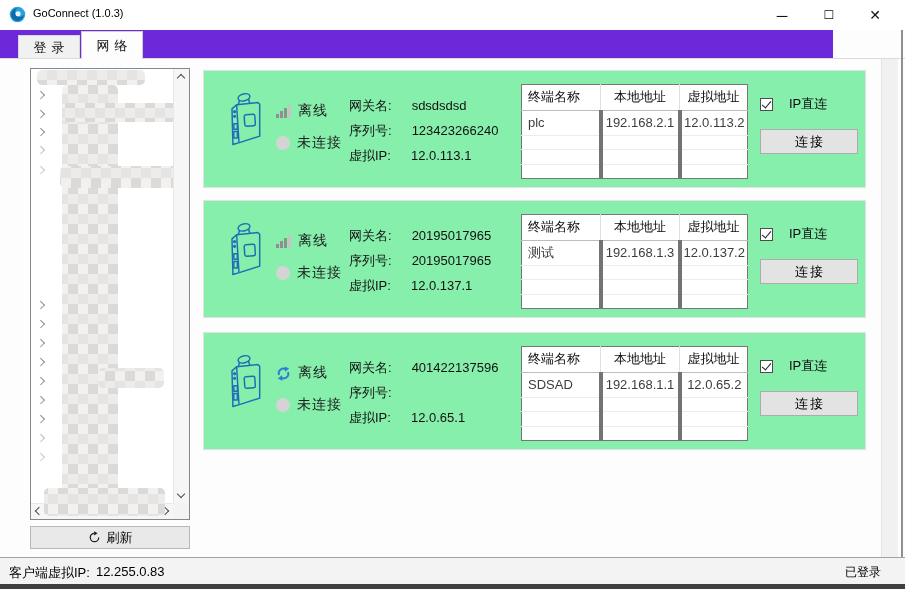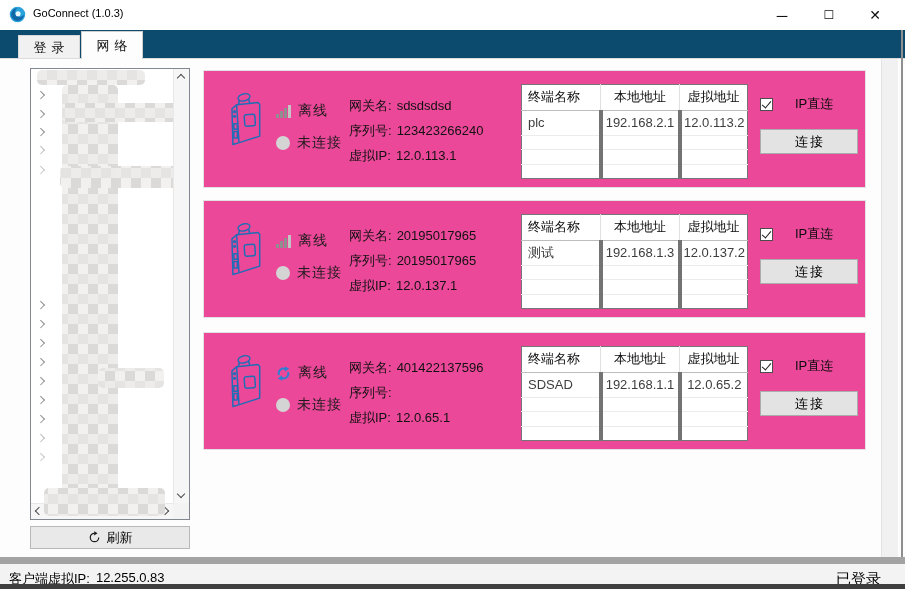--- a/index.html
+++ b/index.html
@@ -12,21 +12,21 @@
   .titlebar { position:absolute; left:0; top:0; width:905px; height:30px; background:#ffffff; }
   .app-logo { position:absolute; left:9px; top:6px; width:17px; height:17px; }
   .title-text { position:absolute; left:33px; top:7px; font-size:11px; color:#000; }
   .winbtn { position:absolute; top:0; width:46px; height:30px; display:flex; align-items:center; justify-content:center;
             font-size:13px; color:#111; cursor:default; }
   .winbtn.min { right:100px; font-size:15px; }
   .winbtn.max { right:53px; font-size:12px; }
   .winbtn.cls { right:7px; font-size:14px; }
 
   
-  .tabstrip { position:absolute; left:0; top:30px; width:905px; height:29px; background:#0c4a6e; }
+  .tabstrip { position:absolute; left:0; top:30px; width:833px; height:29px; background:#6d28d9; }
   .tab { position:absolute; bottom:0; height:24px; display:flex; align-items:center; justify-content:center;
          font-size:13px; letter-spacing:5px; padding-left:5px; border:1px solid #d9d9d9; border-bottom:none;
          background:#f1f1f1; color:#111; }
   .tab.inactive { left:18px; width:62px; }
   .tab.active { left:81px; width:62px; height:28px; background:#fdfdfd; border-color:#cfcfcf; z-index:2; }
   .page-top-line { position:absolute; left:0; top:58px; width:905px; height:1px; background:#dcdcdc; }
 
   
   .tree-panel { position:absolute; left:30px; top:68px; width:160px; height:452px; background:#fff;
                 border:1px solid #828790; }
@@ -43,70 +43,70 @@
           border-right:1.5px solid #8d8d8d; transform:rotate(45deg); }
   .mosaic { position:absolute;
             background:conic-gradient(#e5e3e1 0 25%, #f3f1ef 0 50%, #dbd9d7 0 75%, #edecea 0);
             background-size:20px 20px; border-radius:5px; opacity:.95; }
 
   .refresh-btn { position:absolute; left:30px; top:526px; width:160px; height:23px; background:#e9e9e9;
                  border:1px solid #b8b8b8; display:flex; align-items:center; justify-content:center; gap:6px;
                  font-size:13px; color:#000; cursor:default; }
 
   
-  .card { position:absolute; left:203px; width:663px; height:118px; background:#ec4899; border:1px solid #e2e2e2; }
+  .card { position:absolute; left:203px; width:663px; height:118px; background:#86efac; border:1px solid #e2e2e2; }
   .card.c0 { top:70px; } .card.c1 { top:200px; } .card.c2 { top:332px; }
 
   .dev-icon { position:absolute; left:16px; top:18px; }
 
   .status-col { position:absolute; left:72px; top:30px; width:100px; }
   .status-row { display:flex; align-items:center; gap:7px; height:20px; margin-bottom:12px; }
   .status-text { font-size:14px; color:#1c1c1c; letter-spacing:1px; white-space:nowrap; }
   .sigbars { display:flex; align-items:flex-end; gap:1.5px; height:13px; }
   .sigbars i { display:block; width:2.6px; background:#8f8f8f; }
   .sigbars i:nth-child(1){height:3.5px;} .sigbars i:nth-child(2){height:6.5px;}
   .sigbars i:nth-child(3){height:9.5px;} .sigbars i:nth-child(4){height:13px; background:#c4c4c4;}
   .gray-dot { width:14px; height:14px; border-radius:50%; background:#d4d4d4; }
 
   .info-col { position:absolute; left:145px; top:22px; width:170px; font-size:13px; color:#111; }
-  .info-line { height:25px; display:flex; align-items:center; gap:5px; white-space:nowrap; }
+  .info-line { height:25px; display:flex; align-items:center; gap:20px; white-space:nowrap; }
 
   
   .term-table { position:absolute; left:317px; top:13px; width:226px; height:95px; border-collapse:collapse;
                 table-layout:fixed; border:1px solid #767676; background:#fff; }
   .term-table col.c-name { width:79px; } .term-table col.c-local { width:79px; } .term-table col.c-virt { width:68px; }
   .term-table th { font-weight:normal; font-size:13px; color:#0c0c0c; height:25px;
                    border-bottom:1px solid #bdbdbd; border-right:1px solid #e0e0e0; text-align:center; }
   .term-table th:first-child { text-align:left; padding-left:6px; }
   .term-table th:last-child, .term-table td:last-child { border-right:none;text-align:center; }
   .term-table td { font-size:13px; color:#3d3d3d; height:24px; text-align:center;
                    border-bottom:1px solid #ececec; border-right:4px solid #737373; }
   .term-table td:first-child { text-align:left; padding-left:6px; }
   .term-table tr.empty td { height:14px; }
   .term-table tr:last-child td { border-bottom:none; }
 
   .side-col { position:absolute; left:556px; top:24px; width:100px; }
-  .chk-row { display:flex; align-items:center; gap:22px; cursor:default; }
+  .chk-row { display:flex; align-items:center; gap:16px; cursor:default; }
   .chk-box { position:relative; width:13px; height:13px; background:#fff; border:1px solid #4c4c4c; }
   .chk-box::after { content:""; position:absolute; left:3.2px; top:0.2px; width:4px; height:8px;
                     border-right:1.6px solid #1c1c1c; border-bottom:1.6px solid #1c1c1c; transform:rotate(40deg); }
   .chk-label { font-size:13px; color:#0c0c0c; }
   .connect-btn { margin-top:16px; width:98px; height:25px; background:#e3e3e3; border:1px solid #acacac;
                  font-size:13px; color:#000; display:flex; align-items:center; justify-content:center;
                  letter-spacing:2px; padding-left:2px; cursor:default; }
 
   
   .main-sb { position:absolute; left:881px; top:59px; width:17px; height:498px; background:#f1f1f1; border-left:1px solid #e3e3e3; }
   .right-edge { position:absolute; left:901px; top:30px; width:2px; height:554px; background:#8f8f8f; }
   .bottom-edge { position:absolute; left:0; top:584px; width:905px; height:5px; background:#3f3f3f; }
 
   
-  .statusbar { position:absolute; left:0; top:557px; width:905px; height:27px; background:#f3f3f3; border-top:7px solid #a3a3a3; }
+  .statusbar { position:absolute; left:0; top:557px; width:905px; height:27px; background:#f3f3f3; border-top:1px solid #a3a3a3; }
   .client-ip { position:absolute; left:9px; top:6px; font-size:13px; color:#000; display:flex; gap:6px; }
-  .login-state { position:absolute; right:24px; top:6px; font-size:15px; color:#000; }
+  .login-state { position:absolute; right:24px; top:6px; font-size:12px; color:#000; }
 </style>
 </head>
 <body>
 
 <div class="win">
 
   <div class="titlebar">
     <svg class="app-logo" viewBox="0 0 18 18">
       <circle cx="9" cy="9" r="8.2" fill="#2aa2dc"></circle>
       <path d="M9 2.2 a6.8 6.8 0 1 0 6.8 6.8 a5 5 0 1 1 -6.8 -6.8 Z" fill="#0d5e9e" opacity="0.85"></path>

